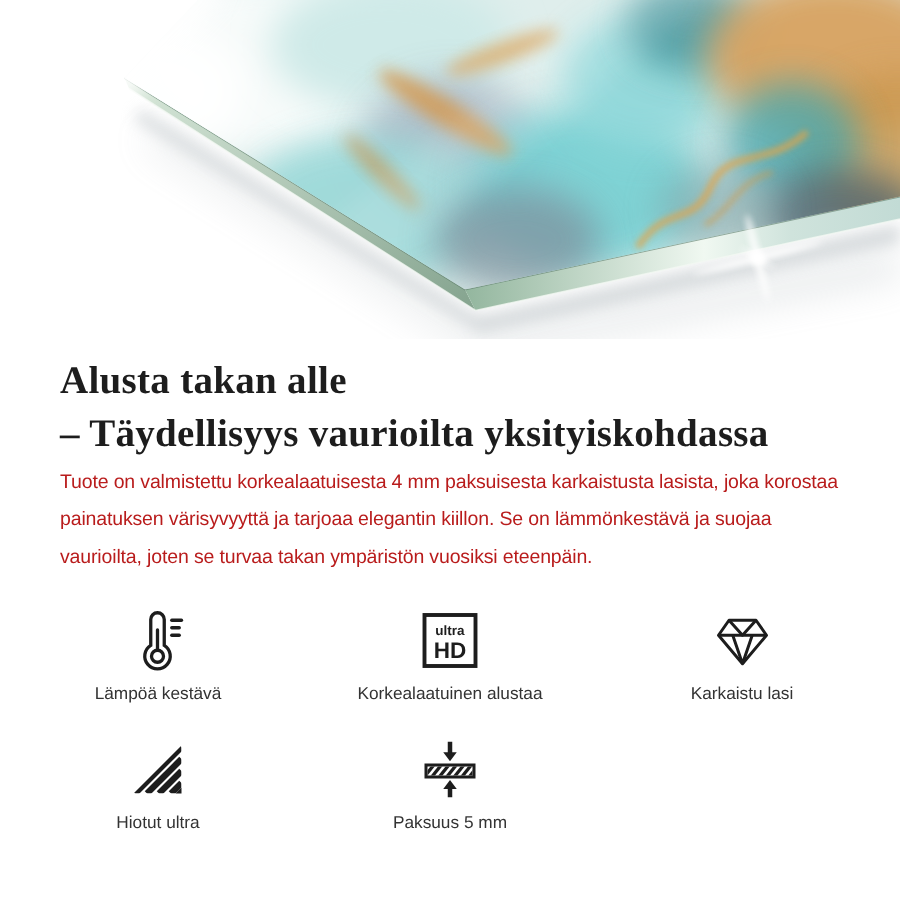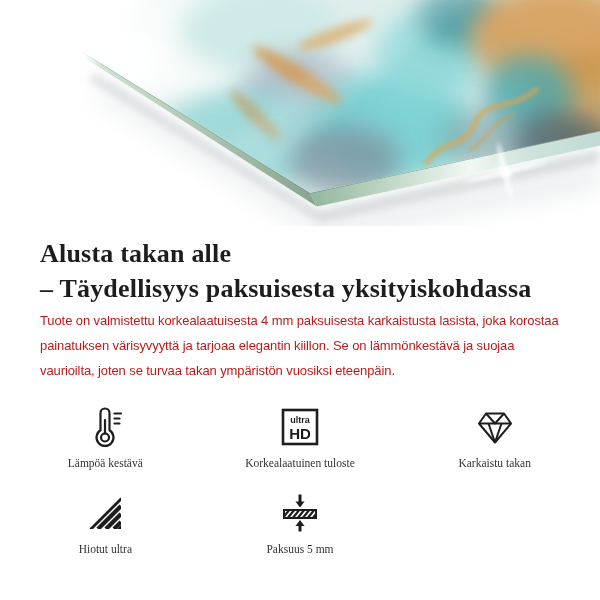--- a/index.html
+++ b/index.html
@@ -17,21 +17,21 @@
   .desc{
     position:absolute;left:40px;top:308px;width:532px;margin:0;
     font-size:13px;line-height:25px;color:#b91c1c;letter-spacing:-0.1px;
   }
   .features{
     position:absolute;left:8px;top:404px;width:584px;
     display:grid;grid-template-columns:repeat(3,1fr);row-gap:20px;
   }
   .feature{display:flex;flex-direction:column;}
   .icon-wrap{height:46px;display:flex;align-items:center;justify-content:center;margin-bottom:7px;}
-  .feature-label{font-size:11.5px;line-height:13px;color:#333333;text-align:center;font-family:Liberation Serif, serif;}
+  .feature-label{font-size:11.5px;line-height:13px;color:#333333;text-align:center;}
   .ico{display:block;}
 </style>
 </head>
 <body>
 
 <svg class="hero" viewBox="0 0 600 226" width="600" height="226" xmlns="http://www.w3.org/2000/svg" aria-hidden="true">
   <defs>
     <clipPath id="face">
         <polygon points="83,52 132,0 600,0 600,131 310,193"></polygon>
       </clipPath>
@@ -101,21 +101,21 @@
     <ellipse rx="44" ry="2.2" fill="#ffffff" filter="url(#b2)"></ellipse>
     <ellipse rx="2.2" ry="30" fill="#ffffff" filter="url(#b2)"></ellipse>
     <ellipse rx="13" ry="1.5" fill="#ffffff" opacity="0.9" transform="rotate(45)" filter="url(#b2)"></ellipse>
     <circle r="5" fill="#ffffff" filter="url(#b2)"></circle>
     <circle r="1.8" fill="#ffffff"></circle>
   </g>
 </svg>
 
 <h1 class="title">
   <span>Alusta takan alle</span>
-  <span>– Täydellisyys paksuisesta yksityiskohdassa</span>
+  <span>– Täydellisyys vaurioilta yksityiskohdassa</span>
 </h1>
 
 <p class="desc">Tuote on valmistettu korkealaatuisesta 4 mm paksuisesta karkaistusta lasista, joka korostaa painatuksen värisyvyyttä ja tarjoaa elegantin kiillon. Se on lämmönkestävä ja suojaa vaurioilta, joten se turvaa takan ympäristön vuosiksi eteenpäin.</p>
 
 <div class="features">
 
   <div class="feature">
     <span class="icon-wrap">
       <svg class="ico" width="44" height="44" viewBox="0 0 44 44">
         <g fill="none" stroke="#1d1d1d" stroke-width="2.2" stroke-linecap="round">
@@ -132,36 +132,36 @@
   </div>
 
   <div class="feature">
     <span class="icon-wrap">
       <svg class="ico" width="44" height="44" viewBox="0 0 44 44">
         <rect x="5" y="5" width="34" height="34" fill="none" stroke="#1d1d1d" stroke-width="2.6"></rect>
         <text x="22" y="18" text-anchor="middle" font-family="Liberation Sans, sans-serif" font-size="9" font-weight="bold" fill="#1d1d1d">ultra</text>
         <text x="22" y="33.5" text-anchor="middle" font-family="Liberation Sans, sans-serif" font-size="15" font-weight="bold" fill="#1d1d1d">HD</text>
       </svg>
     </span>
-    <span class="feature-label">Korkealaatuinen tuloste</span>
+    <span class="feature-label">Korkealaatuinen alustaa</span>
   </div>
 
 
   <div class="feature">
     <span class="icon-wrap">
       <svg class="ico" width="44" height="44" viewBox="0 0 44 44">
         <g fill="none" stroke="#1d1d1d" stroke-width="2" stroke-linejoin="round">
           <path d="M13,8.5 H31 L38,18.5 L22,37.5 L6,18.5 Z"></path>
           <path d="M6,18.5 H38"></path>
           <path d="M13,8.5 L22,18.5 L31,8.5"></path>
           <path d="M15.5,18.5 L22,37.5 M28.5,18.5 L22,37.5"></path>
         </g>
       </svg>
     </span>
-    <span class="feature-label">Karkaistu takan</span>
+    <span class="feature-label">Karkaistu lasi</span>
   </div>
 
   <div class="feature">
     <span class="icon-wrap">
       <svg class="ico" width="44" height="44" viewBox="0 0 44 44">
         <defs>
             <clipPath id="triclip">
               <path d="M6,38 L38,6 L38,38 Z"></path>
             </clipPath>
           </defs>

